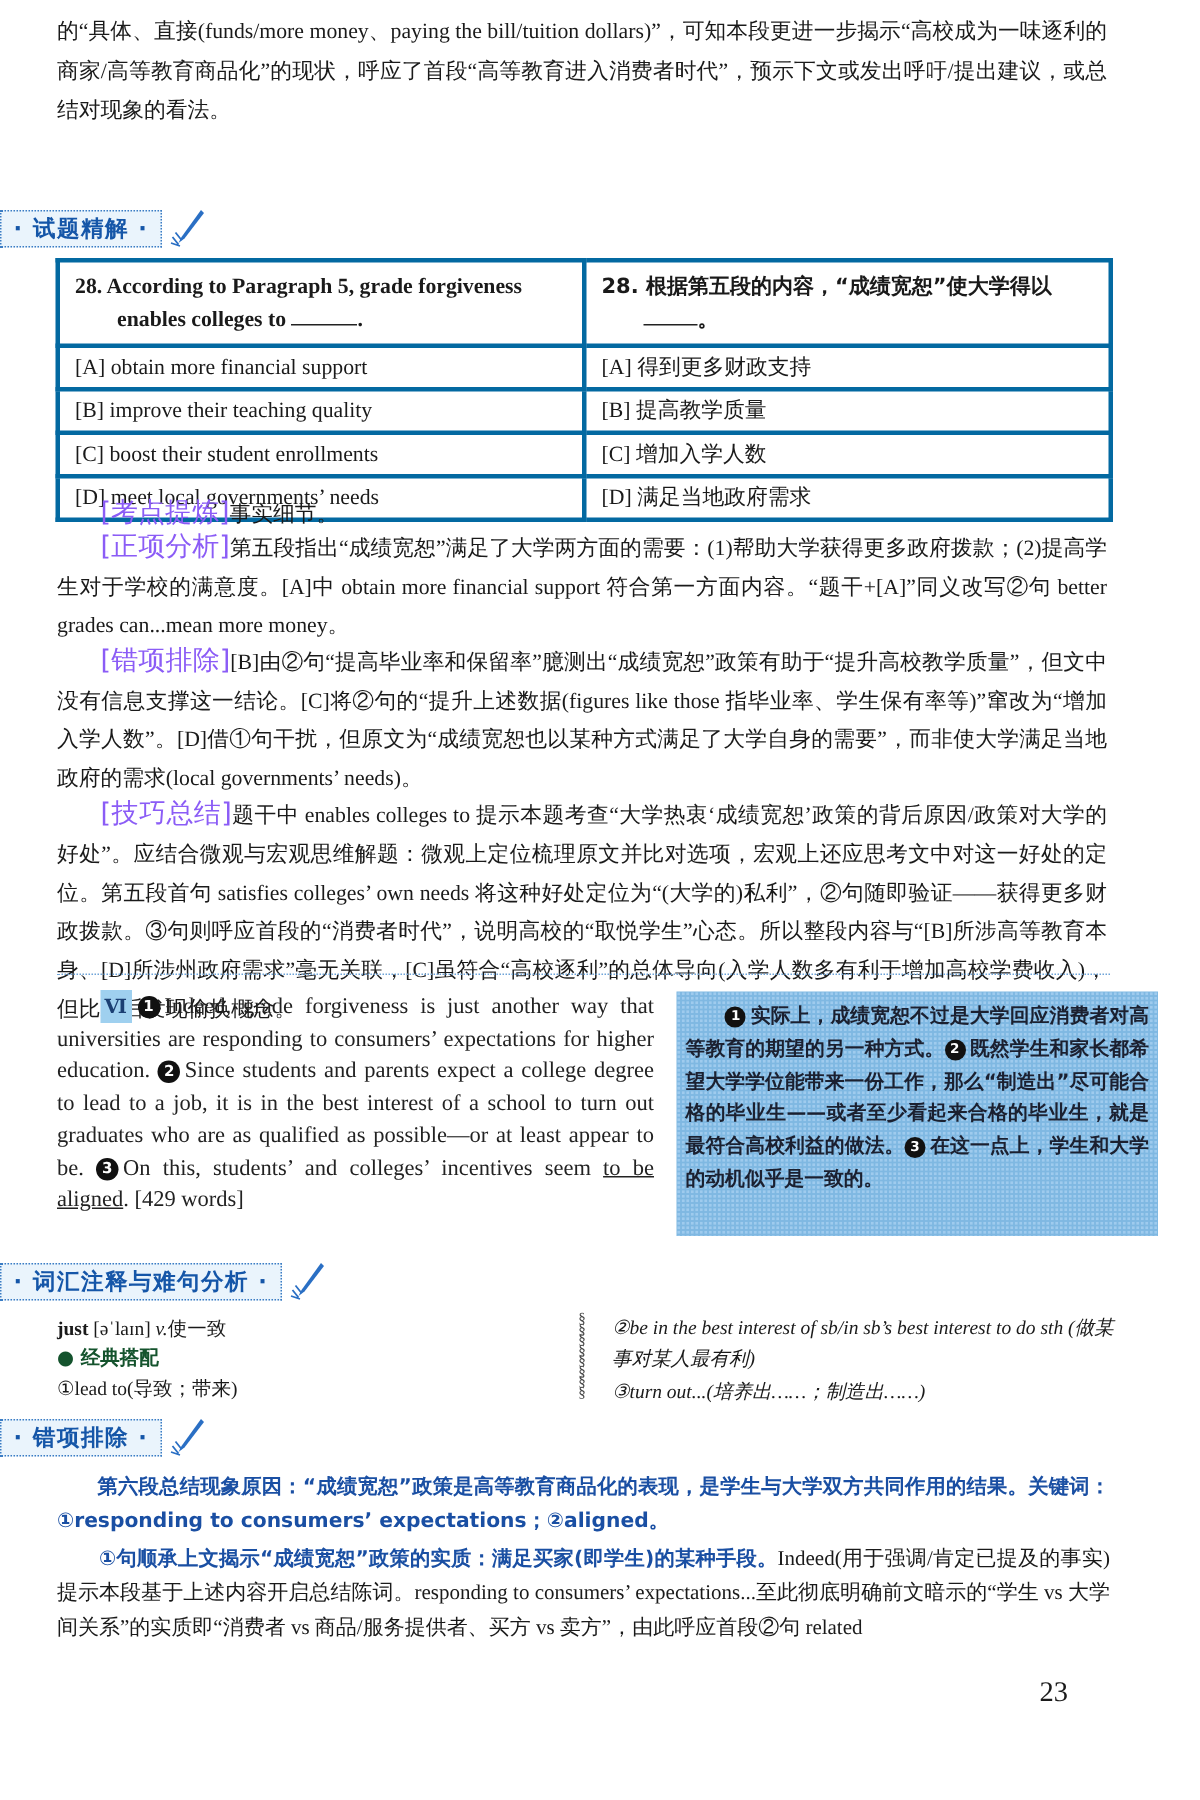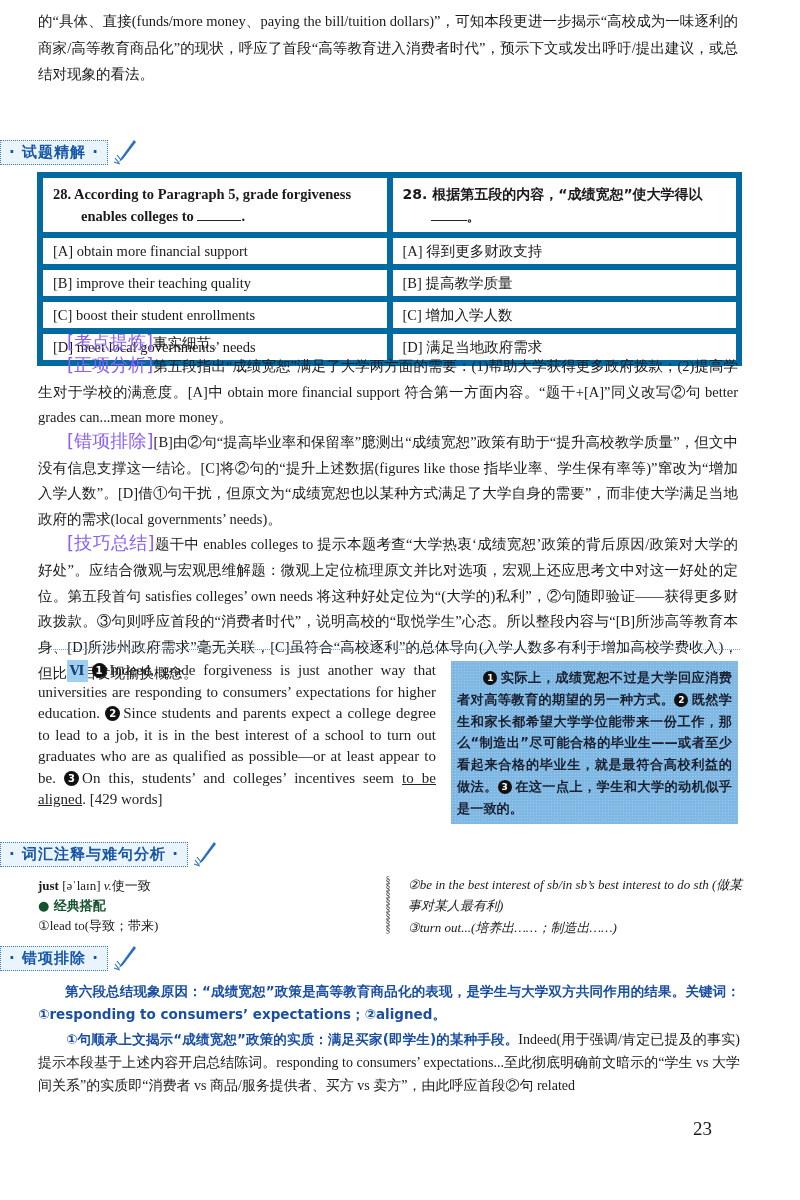--- a/index.html
+++ b/index.html
@@ -7,36 +7,36 @@
   body { position: relative; font-family: "Liberation Serif", "DejaVu Serif", serif; color: #1a1a1a; font-size: 14.5px; }
   .page { position: absolute; left: 0; top: 0; width: 800px; height: 1200px; }
   .para { position: absolute; left: 38px; width: 700px; line-height: 27px; text-align: justify; }
   .indent { text-indent: 2em; }
 
   .sec-header { position: absolute; left: 0; width: 800px; height: 28px; display: flex; align-items: center; }
   .sec-box { display: inline-flex; align-items: center; border: 1.5px dotted #3b7cc4; background: #eaf4fc; padding: 2px 8px; color: #1556a8; font-weight: bold; font-size: 15px; font-family: "DejaVu Sans", sans-serif; letter-spacing: 1px; }
   .pen { display: inline-block; margin-left: 4px; width: 26px; height: 28px; }
 
   table.q { position: absolute; left: 37px; top: 172px; width: 705px; border-collapse: collapse; border: 2px solid #222; }
-  table.q td { border: 6px solid #0369a1; padding: 2px 10px; font-size: 14.5px; line-height: 22px; vertical-align: middle; width: 50%; }
+  table.q td { border: 3px solid #0369a1; padding: 2px 10px; font-size: 14.5px; line-height: 22px; vertical-align: middle; width: 50%; }
   table.q tr.head td { font-weight: bold; padding-top: 5px; padding-bottom: 5px; }
   table.q tr.opt td { height: 26px; }
   .hang { padding-left: 28px; text-indent: -28px; display: block; }
   .blank { display: inline-block; width: 44px; border-bottom: 1px solid #222; height: 12px; vertical-align: baseline; }
   .blank.cn { width: 36px; }
 
   .tag { color: #8b5cf6; font-family: "DejaVu Sans", sans-serif; font-size: 18px; }
   .dotline { position: absolute; left: 38px; width: 702px; border-top: 1.5px dotted #6ea3d8; }
 
   .eng { position: absolute; left: 38px; top: 660px; width: 398px; font-size: 15px; line-height: 21.5px; text-align: justify; color: #222; }
   .badge { display: inline-block; background: #9fd0ef; color: #1b3f73; font-size: 13px; padding: 0 3px; margin-left: 2.2em; margin-right: 4px; font-weight: bold; }
   .num { display: inline-block; width: 15px; height: 15px; border-radius: 50%; background: #111; color: #fff; font-size: 10px; line-height: 15px; text-align: center; font-family: "DejaVu Sans", sans-serif; font-weight: bold; margin-right: 3px; vertical-align: 1px; }
   .ul { text-decoration: underline; }
 
-  .cnbox { position: absolute; left: 451px; top: 661px; width: 287px; height: 163px; background: #7fb8e2; background-image: radial-gradient(#9fcbee 1px, transparent 1px); background-size: 3px 3px; padding: 6px 6px 14px 6px; font-family: "DejaVu Sans", sans-serif; font-weight: bold; font-size: 13.2px; line-height: 21.8px; color: #1b2030; text-align: justify; }
+  .cnbox { position: absolute; left: 451px; top: 661px; width: 321px; height: 163px; background: #7fb8e2; background-image: radial-gradient(#9fcbee 1px, transparent 1px); background-size: 3px 3px; padding: 6px 6px 14px 6px; font-family: "DejaVu Sans", sans-serif; font-weight: bold; font-size: 13.2px; line-height: 21.8px; color: #1b2030; text-align: justify; }
   .cnbox .num { width: 14px; height: 14px; line-height: 14px; font-size: 9px; }
 
   .vocab-left { position: absolute; left: 38px; top: 876px; width: 330px; font-size: 13px; line-height: 20px; }
   .vocab-right { position: absolute; left: 408px; top: 874px; width: 335px; font-size: 13px; line-height: 20px; font-style: italic; }
   .divider-wavy { position: absolute; left: 384px; top: 876px; width: 8px; height: 58px; font-size: 10px; line-height: 7px; color: #444; text-align: center; }
   .bold-word { font-weight: bold; }
   .bluebold { color: #14532d; font-weight: bold; font-family: "DejaVu Sans", sans-serif; }
 
   .analysis { position: absolute; left: 38px; width: 702px; line-height: 23px; text-align: justify; font-size: 14px; }
   .blue { color: #1a4fa3; font-weight: bold; font-family: "DejaVu Sans", sans-serif; }

